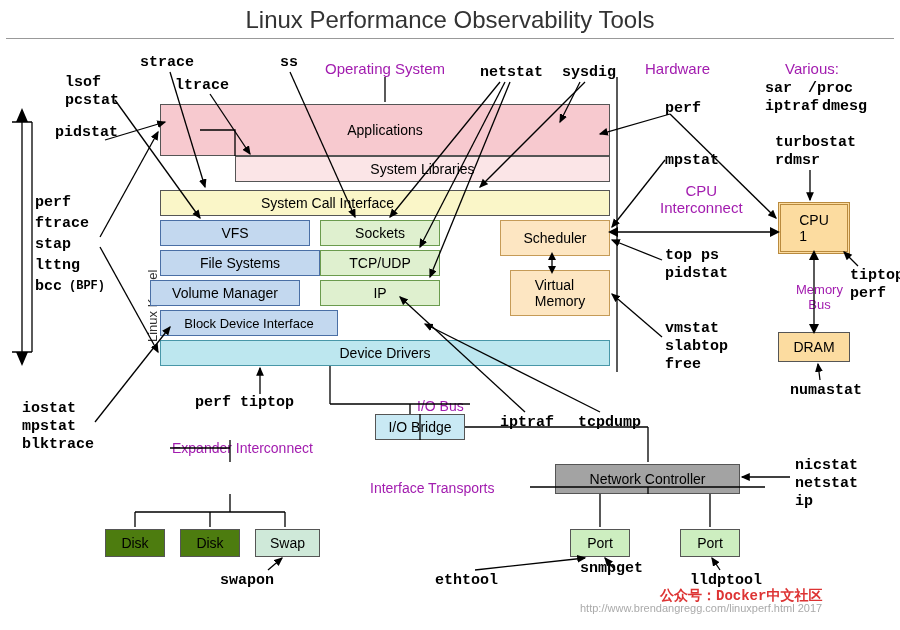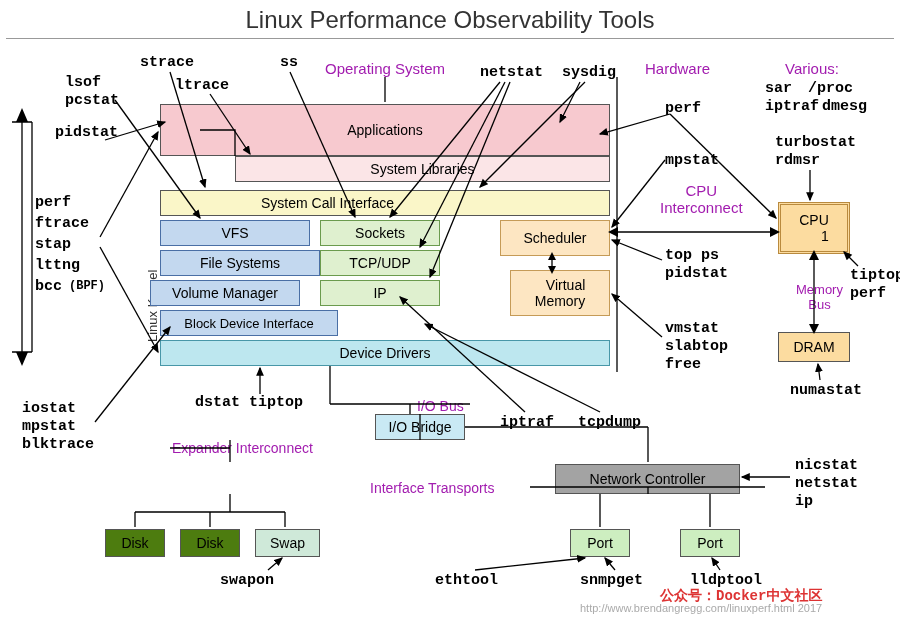--- a/index.html
+++ b/index.html
@@ -3,21 +3,21 @@
 <meta charset="utf-8">
 <style>
 *{box-sizing:border-box;margin:0;padding:0}
 body{width:900px;height:630px;font-family:Helvetica,Arial,sans-serif;background:#fff;position:relative;overflow:hidden}
 .title{text-align:center;font-size:24px;font-weight:300;padding:6px 0 4px;color:#333}
 .hr{border-top:1px solid #999;margin:0 6px}
 .stage{position:absolute;top:42px;left:0;width:900px;height:588px}
 .lbl{position:absolute;font-family:"Courier New",monospace;font-weight:bold;font-size:15px;color:#000;white-space:nowrap}
 .lbl-plain{position:absolute;font-size:15px;color:#a21caf;white-space:nowrap}
 .sm{font-size:11px}
-.box{position:absolute;border:1px solid #555;text-align:right;display:flex;align-items:center;justify-content:center;font-size:14px}
+.box{position:absolute;border:1px solid #555;text-align:left;display:flex;align-items:center;justify-content:center;font-size:14px}
 .apps{background:#f7c9cf}
 .syslib{background:#fbe5e7}
 .sci{background:#faf6c8}
 .vfs{background:#c3d8ef;border-color:#4a6fa5}
 .sock{background:#dff0cf;border-color:#6b9b4e}
 .sched{background:#fde6c2;border-color:#c59b57}
 .dd{background:#bde7ef;border-color:#4897a8}
 .iob{background:#c9e9f4}
 .ioctrl{background:#c3d8ef}
 .netctrl{background:#a3a3a3}
@@ -93,36 +93,36 @@
 <div class="lbl" style="left:35px;top:150px;white-space:pre-line;line-height:21px">perf
 ftrace
 stap
 lttng
 bcc</div>
 <div class="lbl sm" style="left:69px;top:237px;font-size:12px">(BPF)</div>
 
 <div class="lbl" style="left:22px;top:358px">iostat</div>
 <div class="lbl" style="left:22px;top:376px">mpstat</div>
 <div class="lbl" style="left:22px;top:394px">blktrace</div>
-<div class="lbl" style="left:195px;top:352px">dstat tiptop</div>
+<div class="lbl" style="left:195px;top:352px">perf tiptop</div>
 <div class="lbl" style="left:220px;top:530px">swapon</div>
 
 <div class="lbl" style="left:480px;top:22px">netstat</div>
 <div class="lbl" style="left:562px;top:22px">sysdig</div>
 <div class="lbl" style="left:665px;top:58px">perf</div>
 <div class="lbl" style="left:665px;top:110px">mpstat</div>
 <div class="lbl" style="left:665px;top:205px">top ps</div>
 <div class="lbl" style="left:665px;top:223px">pidstat</div>
 <div class="lbl" style="left:665px;top:278px">vmstat</div>
 <div class="lbl" style="left:665px;top:296px">slabtop</div>
 <div class="lbl" style="left:665px;top:314px">free</div>
 <div class="lbl" style="left:500px;top:372px">iptraf</div>
 <div class="lbl" style="left:578px;top:372px">tcpdump</div>
 <div class="lbl" style="left:435px;top:530px">ethtool</div>
-<div class="lbl" style="left:580px;top:530px">snmpget</div>
+<div class="lbl" style="left:580px;top:518px">snmpget</div>
 <div class="lbl" style="left:690px;top:530px">lldptool</div>
 
 <div class="lbl" style="left:765px;top:38px">sar</div>
 <div class="lbl" style="left:808px;top:38px">/proc</div>
 <div class="lbl" style="left:765px;top:56px">iptraf</div>
 <div class="lbl" style="left:822px;top:56px">dmesg</div>
 <div class="lbl" style="left:775px;top:92px">turbostat</div>
 <div class="lbl" style="left:775px;top:110px">rdmsr</div>
 <div class="lbl" style="left:850px;top:225px">tiptop</div>
 <div class="lbl" style="left:850px;top:243px">perf</div>

